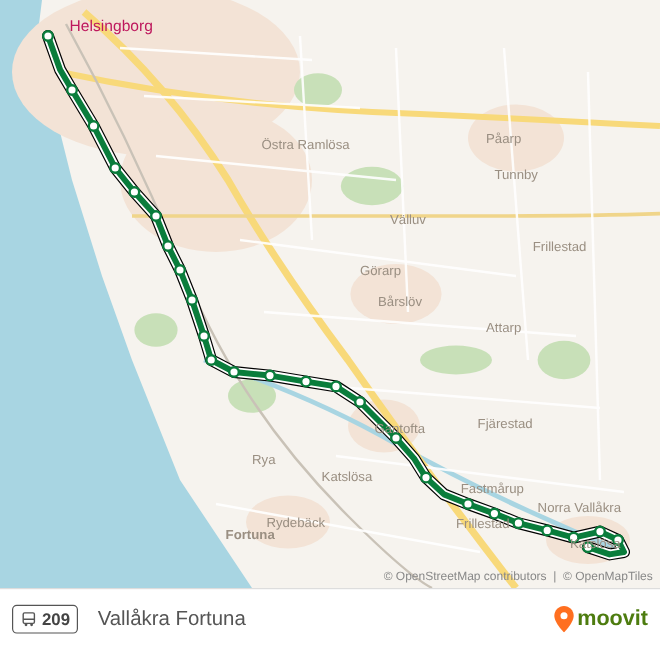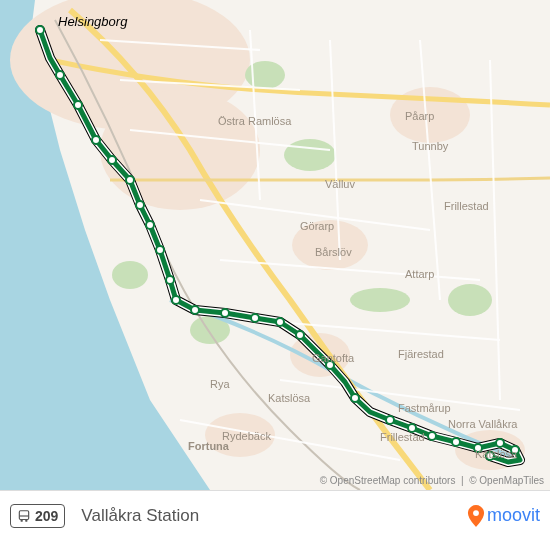--- a/index.html
+++ b/index.html
@@ -16,22 +16,21 @@
   
   .place-label {
     position: absolute;
     font-size: 11px;
     color: #9a8f82;
     white-space: nowrap;
     pointer-events: none;
   }
   .place-label.city {
     font-size: 13px;
-    color: #000000;
-    font-style: italic;
+    color: #be185d;
   }
 
   
   .route-svg {
     position: absolute;
     left: 0; top: 0;
     width: 550px; height: 490px;
     pointer-events: none;
   }
   .route-outer {
@@ -98,22 +97,22 @@
   .destination {
     font-size: 17px;
     color: #555;
     flex: 1;
   }
   .moovit-brand {
     display: flex;
     align-items: center;
     gap: 2px;
     font-size: 18px;
-    font-weight: normal;
-    color: #3b82f6;
+    font-weight: bold;
+    color: #4d7c0f;
   }
   .moovit-brand .pin {
     width: 18px; height: 22px;
     color: #ff6f20;
   }
 </style>
 </head>
 <body>
 
 <div class="map-container">
@@ -192,21 +191,21 @@
       <div class="place-label " style="left: 325px; top: 178px;">Välluv</div>
       <div class="place-label " style="left: 444px; top: 200px;">Frillestad</div>
       <div class="place-label " style="left: 300px; top: 220px;">Görarp</div>
       <div class="place-label " style="left: 315px; top: 246px;">Bårslöv</div>
       <div class="place-label " style="left: 405px; top: 268px;">Attarp</div>
       <div class="place-label " style="left: 210px; top: 378px;">Rya</div>
       <div class="place-label " style="left: 300px; top: 352px; padding-left: 12px;">Gantofta</div>
       <div class="place-label " style="left: 268px; top: 392px;">Katslösa</div>
       <div class="place-label " style="left: 398px; top: 348px;">Fjärestad</div>
       <div class="place-label " style="left: 222px; top: 430px;">Rydebäck</div>
-      <div class="place-label " style="left: 398px; top: 402px;">Fastmårup</div>
+      <div class="place-label " style="left: 384px; top: 402px;">Fastmårup</div>
       <div class="place-label " style="left: 448px; top: 418px;">Norra Vallåkra</div>
       <div class="place-label " style="left: 380px; top: 431px;">Frillestad</div>
       <div class="place-label " style="left: 475px; top: 448px;">Katslösa</div>
       <div class="place-label " style="left: 188px; top: 440px; font-weight: bold;">Fortuna</div>
     </div>
 
   <div class="attribution">
     <span>© OpenStreetMap contributors</span>
     &nbsp;|&nbsp;
     <span>© OpenMapTiles</span>
@@ -216,21 +215,21 @@
 <div class="footer">
   <div class="route-badge">
     <svg viewBox="0 0 24 24">
       <rect x="4" y="3" width="16" height="15" rx="2" fill="none" stroke="#555" stroke-width="2"></rect>
       <line x1="4" y1="12" x2="20" y2="12" stroke="#555" stroke-width="2"></line>
       <circle cx="8" cy="20" r="2" fill="#555"></circle>
       <circle cx="16" cy="20" r="2" fill="#555"></circle>
     </svg>
     <span>209</span>
   </div>
-  <div class="destination">Vallåkra Station</div>
+  <div class="destination">Vallåkra Fortuna</div>
   <div class="moovit-brand">
     <svg class="pin" viewBox="0 0 24 30">
       <path d="M12 0C6 0 1 5 1 11c0 8 11 19 11 19s11-11 11-19C23 5 18 0 12 0z" fill="#ff6f20"></path>
       <circle cx="12" cy="11" r="4" fill="#fff"></circle>
     </svg>
     <span>moovit</span>
   </div>
 </div>
 
 </body></html>

